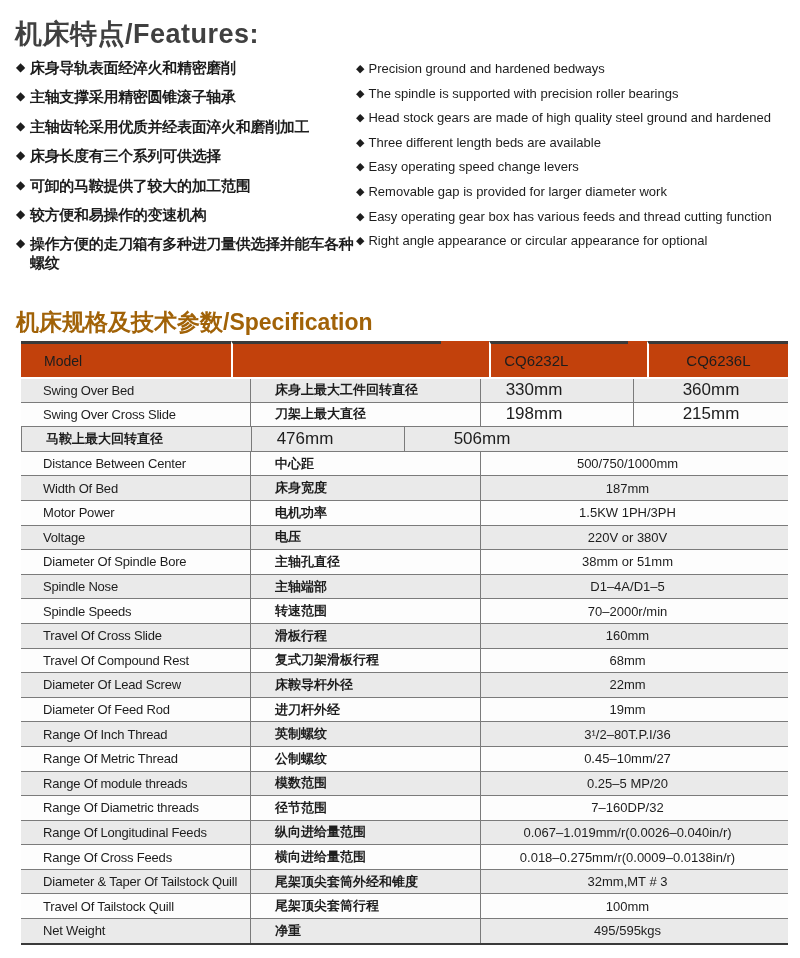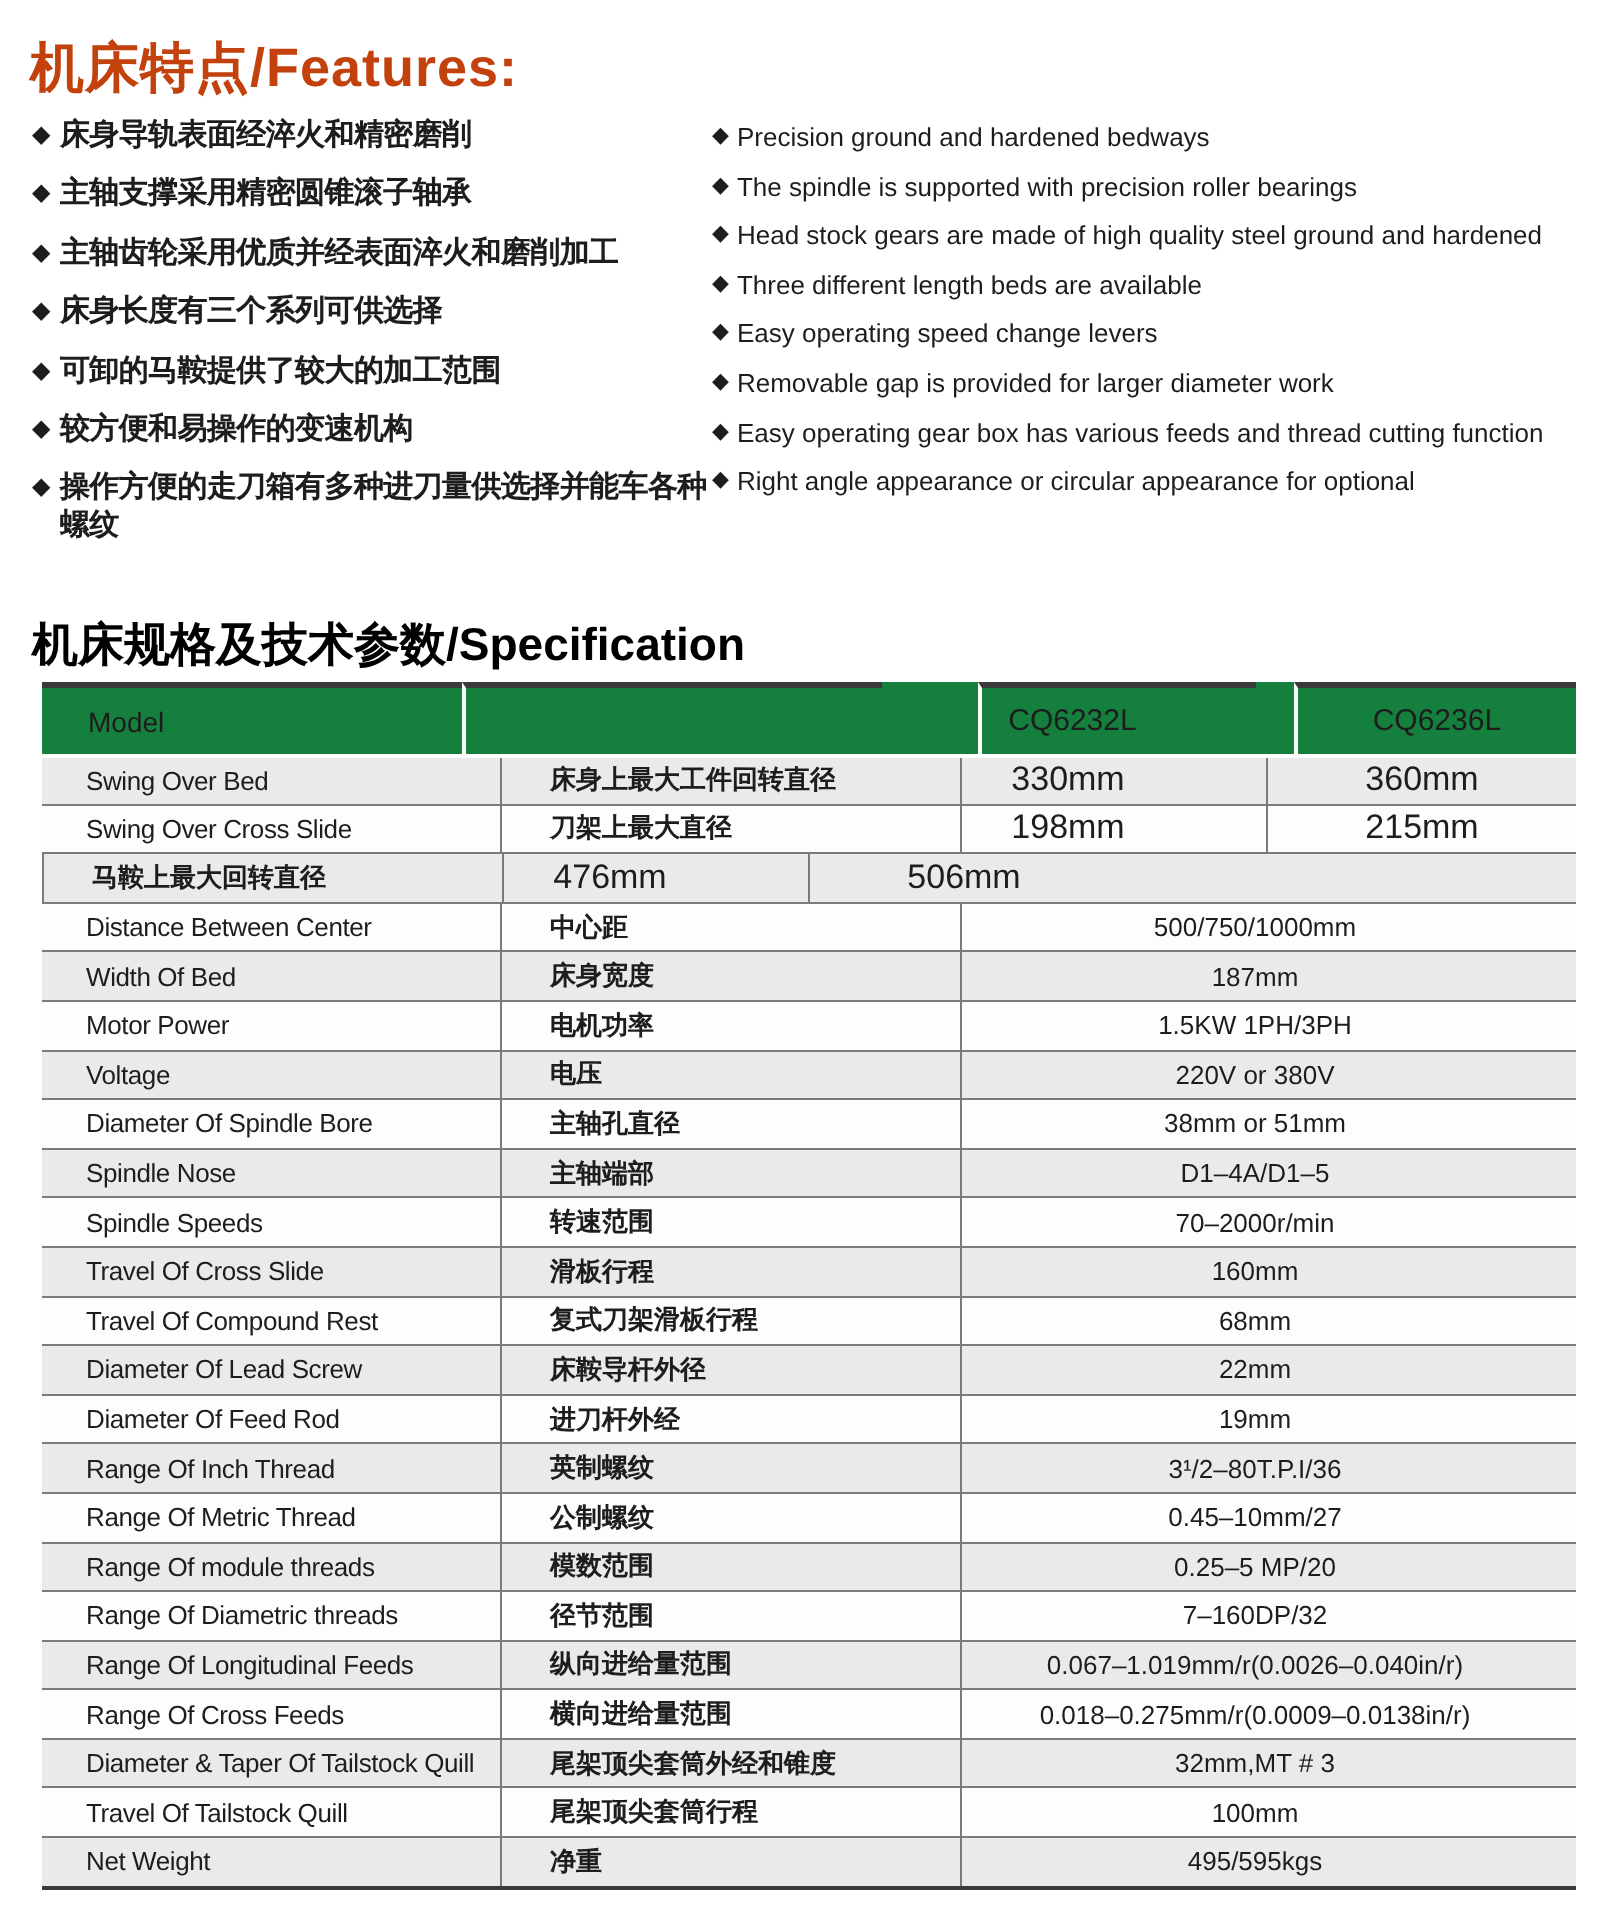--- a/index.html
+++ b/index.html
@@ -3,37 +3,37 @@
 <meta charset="utf-8">
 <style>
   html,body{margin:0;padding:0;}
   body{
     width:800px;height:958px;position:relative;overflow:hidden;
     background:#ffffff;color:#1d1d1d;
     font-family:"Liberation Sans","DejaVu Sans",sans-serif;
   }
   .title1{
     position:absolute;left:15px;top:16px;
-    font-size:27px;font-weight:bold;color:#c2410c;letter-spacing:0.5px;
+    font-size:27px;font-weight:bold;color:#404040;letter-spacing:0.5px;
   }
   .title2{
     position:absolute;left:16px;top:307px;
-    font-size:23px;font-weight:bold;color:#000000;
+    font-size:23px;font-weight:bold;color:#a16207;
   }
   .f-col{position:absolute;}
   #f-cn{left:16px;top:58px;width:340px;}
   #f-en{left:356px;top:60px;width:436px;}
   .f-item{display:flex;align-items:flex-start;}
   #f-cn .f-item{height:29.4px;font-size:15px;font-weight:bold;letter-spacing:-0.3px;line-height:19px;}
   #f-en .f-item{height:24.6px;font-size:13px;line-height:17px;}
   .bullet{font-size:11px;line-height:inherit;margin-right:4px;}
   #f-cn .bullet{font-size:12px;margin-right:5px;}
 
   .spec-table{position:absolute;left:21px;top:341px;width:767px;}
-  .t-header{display:flex;height:36px;background:#15803d;}
+  .t-header{display:flex;height:36px;background:#c2410c;}
   .h-cell{box-sizing:border-box;border-top:3px solid #3a3a3a;display:flex;align-items:center;height:100%;}
   .h1{width:229px;padding-left:23px;font-size:14px;}
   .h2{width:230px;border-left:2px solid #ffffff;}
   .h3{width:153px;border-left:2px solid #ffffff;justify-content:center;font-size:15px;margin-left:48px;}
   .h4{width:155px;border-left:2px solid #ffffff;justify-content:center;font-size:15px;margin-left:19px;}
   .h3 span{position:relative;left:-23px;}
 
   #t-body{border-bottom:2px solid #3a3a3a;}
   .t-row{display:flex;box-sizing:border-box;height:24.6px;border-top:1px solid #7b7b7b;}
   .t-row:first-child{border-top:2px solid #ffffff;}

